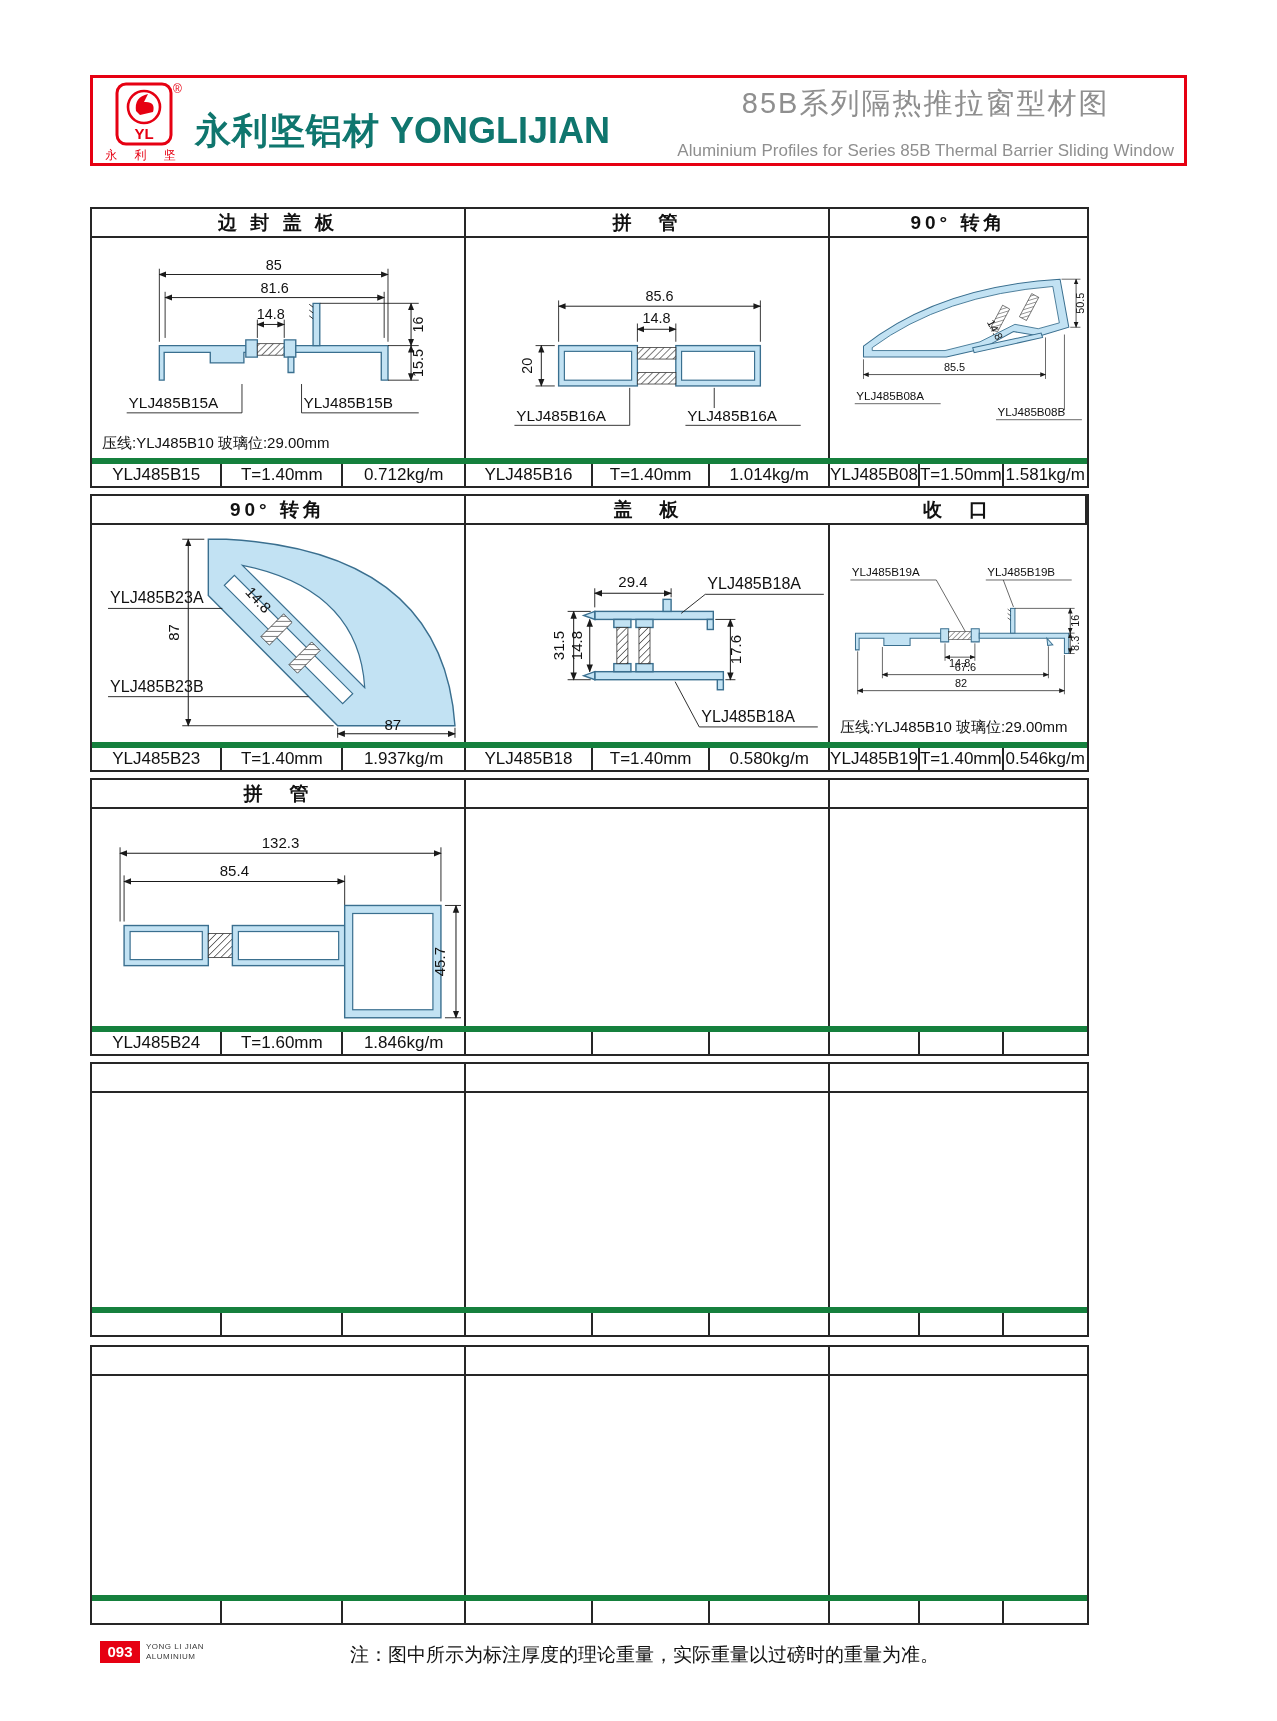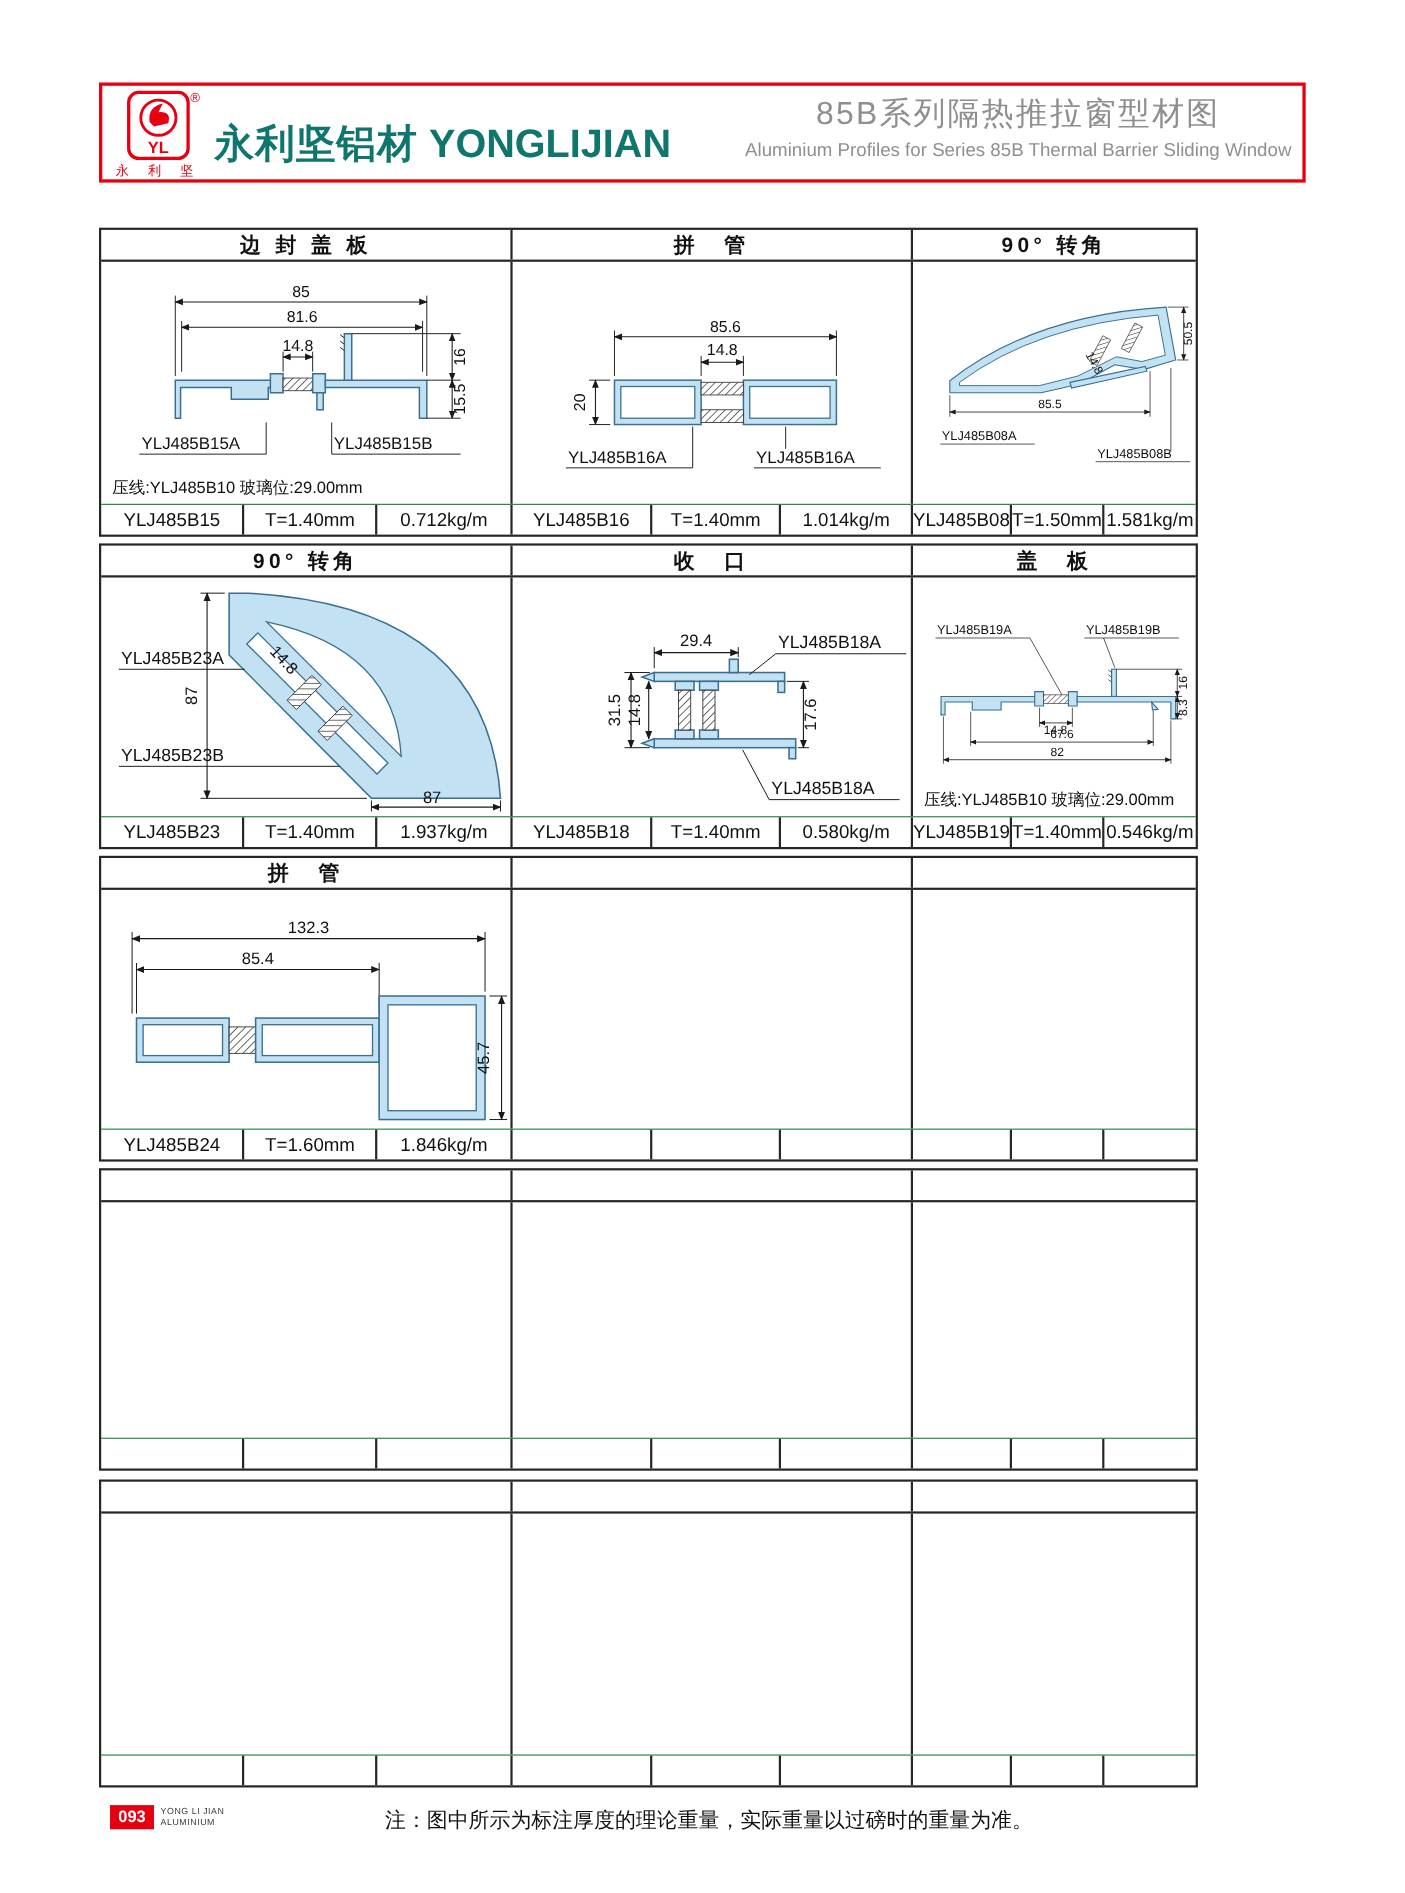--- a/index.html
+++ b/index.html
@@ -6,30 +6,30 @@
   html,body{width:1277px;height:1721px;background:#fff;font-family:"Liberation Sans","DejaVu Sans",sans-serif;color:#111}
   .page{position:absolute;inset:0;background:#fff;overflow:hidden}
 
   
   .hdr{position:absolute;left:90px;top:75px;width:1097px;height:91px;border:3px solid #e60012;background:#fff}
   .logo{position:absolute;left:10px;top:3px;width:88px;height:80px}
   .brand{position:absolute;left:102px;bottom:7px;color:#0f766e;font-weight:bold;font-size:36px;white-space:nowrap;letter-spacing:1px}
   .brand .en{margin-left:10px;letter-spacing:0}
   .titles{position:absolute;right:10px;top:6px;text-align:center;color:#8f8f8f}
   .t-cn{font-size:29px;letter-spacing:2px}
-  .t-en{font-size:17px;margin-top:3px}
+  .t-en{font-size:17px;margin-top:17px}
 
   
   .block{position:absolute;left:90px;width:999px;background:#fff;border:2.5px solid #262626;display:flex;flex-direction:column}
   .cols3{display:grid;grid-template-columns:374px 364px 1fr}
   .trow{flex:0 0 29px;border-bottom:2px solid #262626}
   .tcell{display:flex;align-items:center;justify-content:center;font-size:19px;font-weight:bold;letter-spacing:4px;border-right:2px solid #262626}
   .drow{flex:1 1 auto;min-height:0}
   .dcell{position:relative;border-right:2px solid #262626;overflow:hidden}
-  .srow{flex:0 0 28px;border-top:1px solid #15803d}
+  .srow{flex:0 0 28px;border-top:6px solid #15803d}
   .sgroup{display:grid;grid-template-columns:1.08fr 1fr 1fr;border-right:2px solid #262626}
   .scell{display:flex;align-items:center;justify-content:center;font-size:17px;border-right:2px solid #262626;overflow:hidden;white-space:nowrap}
   .last{border-right:none !important}
   .cellnote{position:absolute;left:10px;bottom:5px;font-size:15px;font-weight:normal;color:#111;white-space:nowrap}
   .dwg{position:absolute;inset:0;width:100%;height:100%}
 
   
   .pf{fill:#c2e2f3;stroke:#3a6f8f;stroke-width:1.4}
   .pw{fill:#fff;stroke:#3a6f8f;stroke-width:1.2}
   .ht{fill:url(#hatch);stroke:#333;stroke-width:.8}
@@ -193,22 +193,22 @@
         <div class="scell">YLJ485B08</div>
         <div class="scell">T=1.50mm</div>
         <div class="scell last">1.581kg/m</div>
       </div>
     </div>
   </section>
 
   <section class="block" style="top:494px;height:278px">
     <div class="cols3 trow">
       <div class="tcell">90° 转角</div>
+      <div class="tcell last">盖　板</div>
       <div class="tcell">收　口</div>
-      <div class="tcell last">盖　板</div>
     </div>
     <div class="cols3 drow">
 
       <div class="dcell">
         <svg class="dwg" viewBox="0 0 371 216">
           <path class="pf" d="M116,14 L134,14 Q350,26 362,200 L245,200 L116,70 Z"></path>
           <path class="pw" d="M150,40 L272,162 Q266,64 150,40 Z"></path>
           <path class="pw" d="M132,60 L250,178 L260,168 L142,50 Z"></path>
           <rect class="ht" x="178" y="88" width="12" height="32" transform="rotate(45 184 104)"></rect>
           <rect class="ht" x="206" y="116" width="12" height="32" transform="rotate(45 212 132)"></rect>

